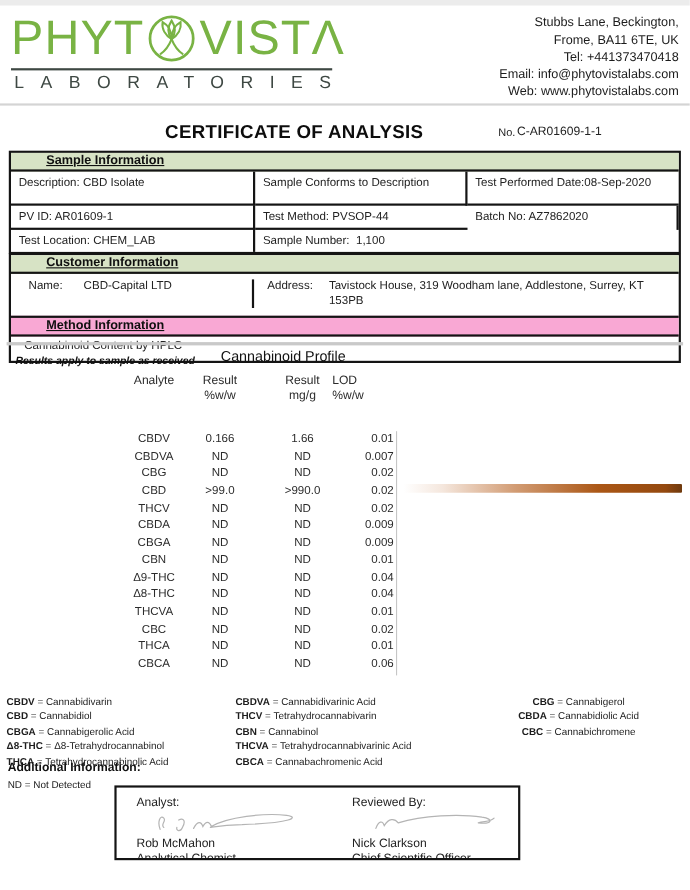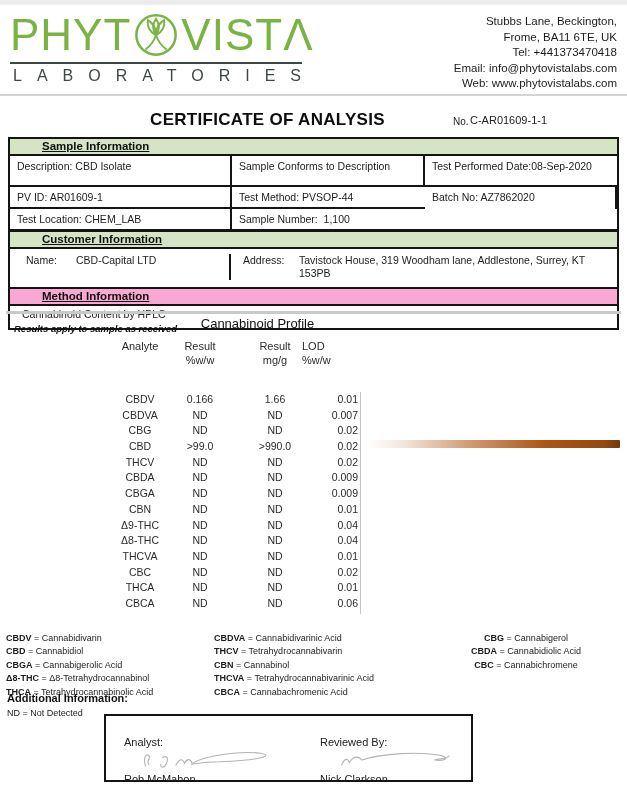--- a/index.html
+++ b/index.html
@@ -73,21 +73,21 @@
   .leg-col { position:absolute; top:0; line-height:13.4px; white-space:nowrap; }
   .leg-col0 { left:6px;   width:206px; }
   .leg-col1 { left:214px; width:218px; }
   .leg-col2 { left:428px; width:196px; text-align:center; }
   .leg-abbr { font-weight:bold; }
 
   .additional-heading { top:692px; left:7px; font-size:11px; font-weight:bold; color:#111; }
   .nd-note { top:708px; left:7px; font-size:9px; color:#222; }
 
   .sig-box { top:714px; left:104px; width:369px; height:68px; border:2px solid #141414; display:flex; overflow:hidden; }
-  .sig-col { padding-top:20px; }
+  .sig-col { padding-top:8px; }
   .sig-col.analyst  { width:210px; padding-left:18px; }
   .sig-col.reviewer { flex:1; padding-left:4px; }
   .sig-label { font-size:11px; color:#222; }
   .sig-svg { display:block; height:22px; margin-top:1px; }
   .sig-name { font-size:11px; margin-top:2px; }
   .sig-title { font-size:11px; margin-top:2px; }
 </style>
 </head>
 <body>
 

